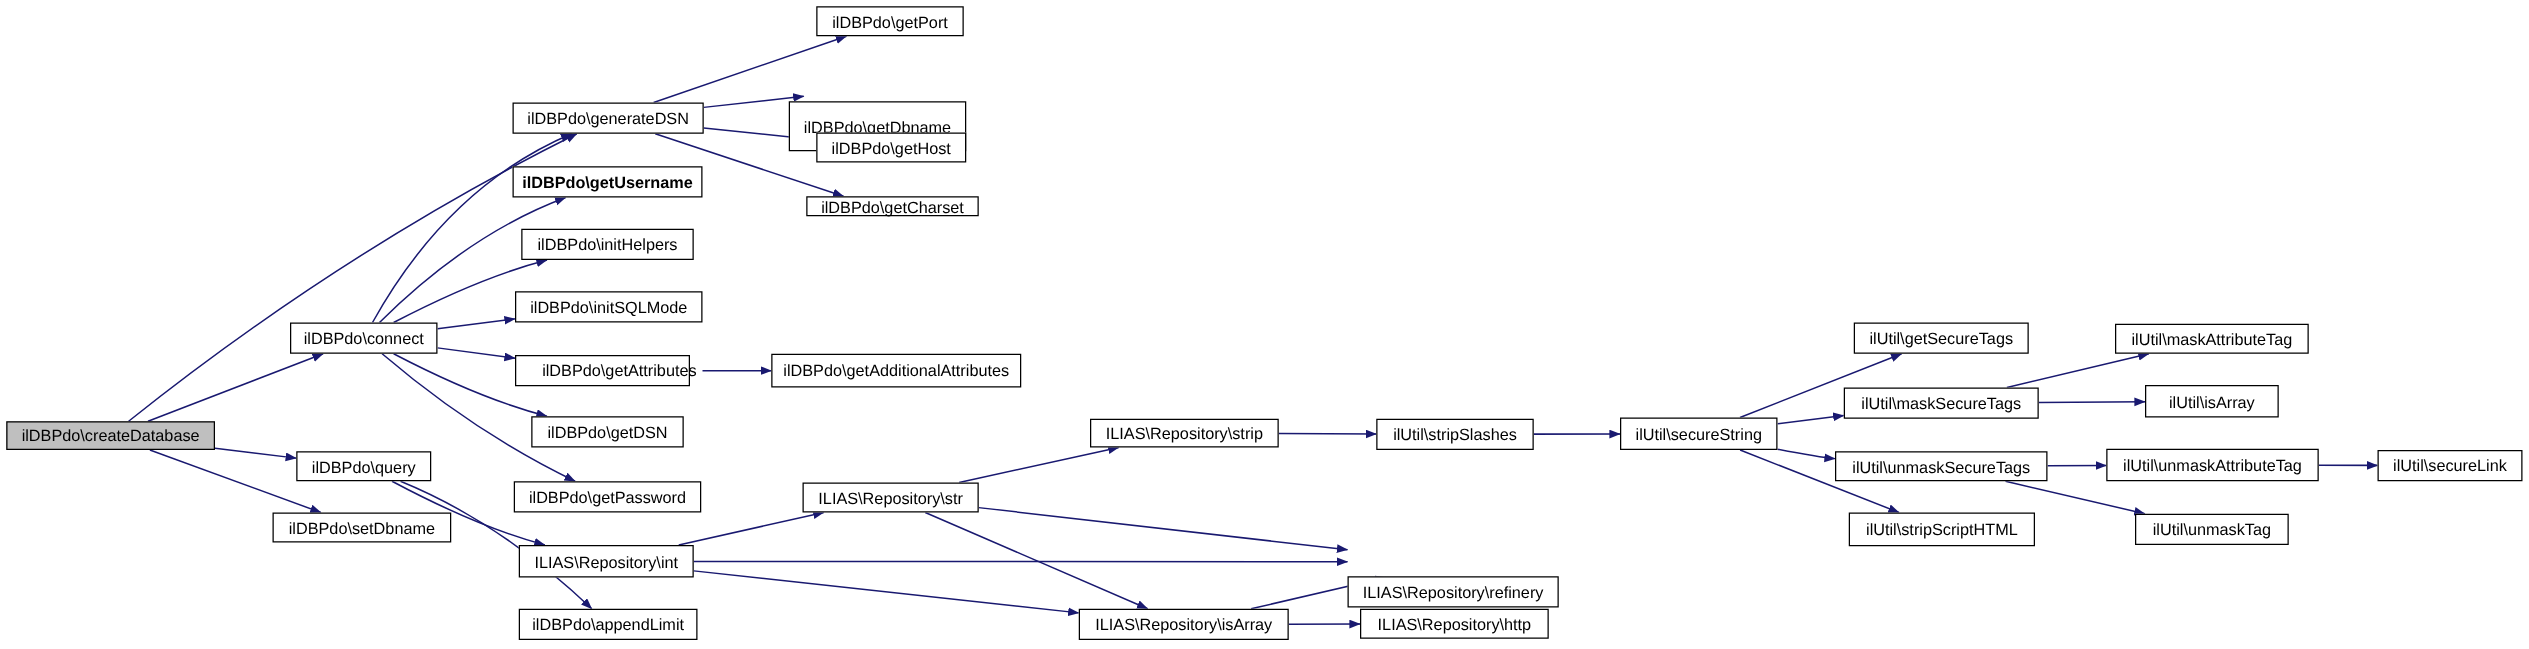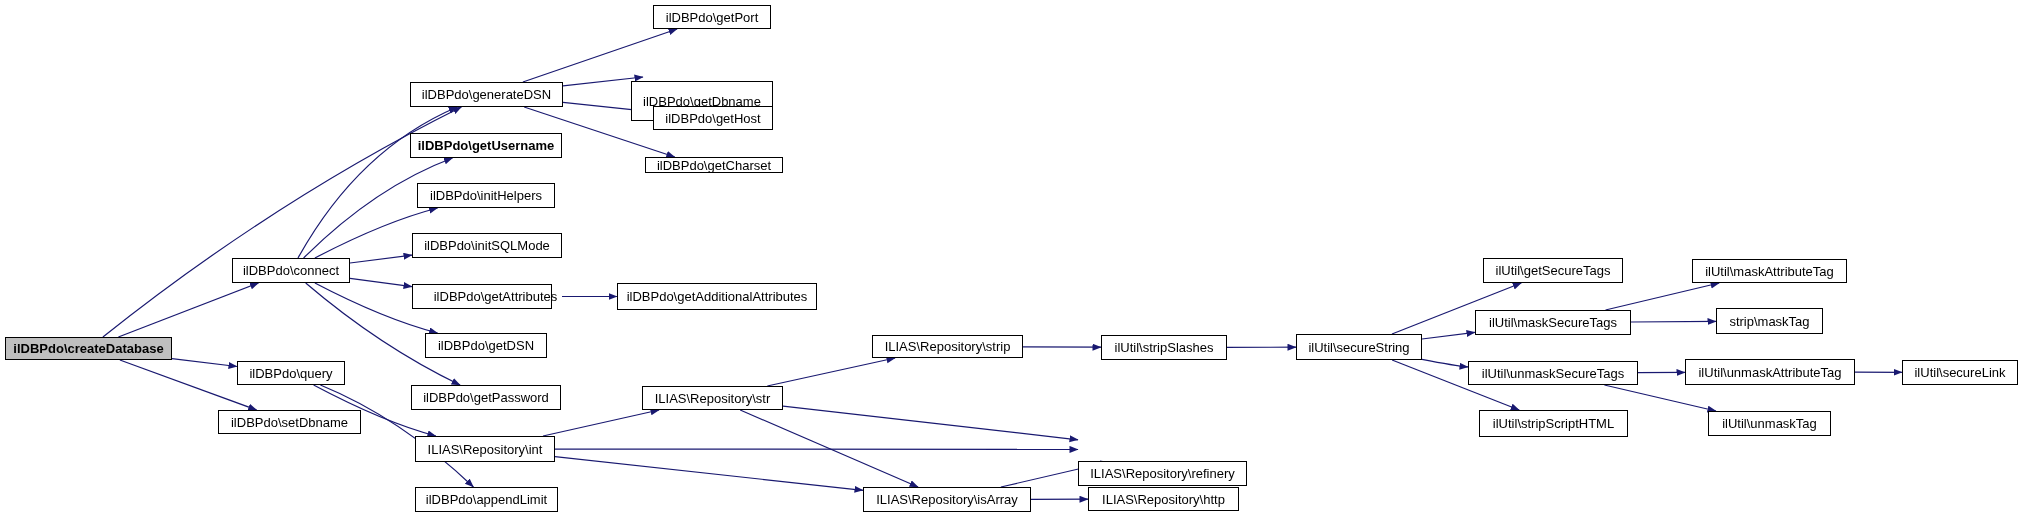--- a/index.html
+++ b/index.html
@@ -70,21 +70,21 @@
       <path d="M1422.0,339.0 Q1456.0,334.8 1475.0,332.4" class="edge" marker-end="url(#arrow)"></path>
       <path d="M1422.0,359.4 Q1455.2,365.9 1468.0,366.9" class="edge" marker-end="url(#arrow)"></path>
       <path d="M1392.1,360.0 Q1456.3,385.3 1519.2,410.0" class="edge" marker-end="url(#arrow)"></path>
       <path d="M1605.5,310.0 Q1661.3,296.8 1719.1,283.0" class="edge" marker-end="url(#arrow)"></path>
       <path d="M1631.0,322.0 Q1661.3,321.8 1716.0,321.4" class="edge" marker-end="url(#arrow)"></path>
       <path d="M1638.0,372.6 Q1661.5,372.5 1685.0,372.4" class="edge" marker-end="url(#arrow)"></path>
       <path d="M1604.4,385.0 Q1661.3,398.3 1715.9,411.0" class="edge" marker-end="url(#arrow)"></path>
       <path d="M1855.0,372.2 Q1865.0,372.3 1902.0,372.3" class="edge" marker-end="url(#arrow)"></path>
     </svg>
   <div>
-      <div class="node highlight" style="left: 5px; top: 337px; width: 167px; height: 23px; font-weight: bold;">ilDBPdo\createDatabase</div>
+      <div class="node highlight" style="left: 5px; top: 337px; width: 167px; height: 23px;">ilDBPdo\createDatabase</div>
       <div class="node" style="left: 232px; top: 258px; width: 118px; height: 25px;">ilDBPdo\connect</div>
       <div class="node" style="left: 237px; top: 361px; width: 108px; height: 24px;">ilDBPdo\query</div>
       <div class="node" style="left: 218px; top: 410px; width: 143px; height: 24px;">ilDBPdo\setDbname</div>
       <div class="node" style="left: 410px; top: 82px; width: 153px; height: 25px;">ilDBPdo\generateDSN</div>
       <div class="node" style="left: 410px; top: 133px; width: 152px; height: 25px; font-weight: bold;">ilDBPdo\getUsername</div>
       <div class="node" style="left: 417px; top: 183px; width: 138px; height: 25px;">ilDBPdo\initHelpers</div>
       <div class="node" style="left: 412px; top: 233px; width: 150px; height: 25px;">ilDBPdo\initSQLMode</div>
       <div class="node" style="left: 412px; top: 284px; width: 140px; height: 25px; padding-left: 27px;">ilDBPdo\getAttributes</div>
       <div class="node" style="left: 425px; top: 333px; width: 122px; height: 25px;">ilDBPdo\getDSN</div>
       <div class="node" style="left: 411px; top: 385px; width: 150px; height: 25px;">ilDBPdo\getPassword</div>
@@ -100,18 +100,18 @@
       <div class="node" style="left: 872px; top: 335px; width: 151px; height: 23px;">ILIAS\Repository\strip</div>
       <div class="node" style="left: 1078px; top: 437px; width: 169px; height: 25px; margin-top: 24px;">ILIAS\Repository\refinery</div>
       <div class="node" style="left: 1088px; top: 487px; width: 151px; height: 24px;">ILIAS\Repository\http</div>
       <div class="node" style="left: 1101px; top: 335px; width: 126px; height: 25px;">ilUtil\stripSlashes</div>
       <div class="node" style="left: 1296px; top: 334px; width: 126px; height: 26px;">ilUtil\secureString</div>
       <div class="node" style="left: 1483px; top: 258px; width: 140px; height: 25px;">ilUtil\getSecureTags</div>
       <div class="node" style="left: 1475px; top: 310px; width: 156px; height: 25px;">ilUtil\maskSecureTags</div>
       <div class="node" style="left: 1468px; top: 361px; width: 170px; height: 24px;">ilUtil\unmaskSecureTags</div>
       <div class="node" style="left: 1479px; top: 410px; width: 149px; height: 27px;">ilUtil\stripScriptHTML</div>
       <div class="node" style="left: 1692px; top: 259px; width: 155px; height: 24px;">ilUtil\maskAttributeTag</div>
-      <div class="node" style="left: 1716px; top: 308px; width: 107px; height: 26px;">strip\maskTag</div>
+      <div class="node" style="left: 1716px; top: 308px; width: 107px; height: 26px;">ilUtil\isArray</div>
       <div class="node" style="left: 1685px; top: 359px; width: 170px; height: 26px;">ilUtil\unmaskAttributeTag</div>
       <div class="node" style="left: 1708px; top: 411px; width: 123px; height: 25px;">ilUtil\unmaskTag</div>
       <div class="node" style="left: 1902px; top: 360px; width: 116px; height: 25px;">ilUtil\secureLink</div>
     </div>
 </div>
 
 </body></html>

